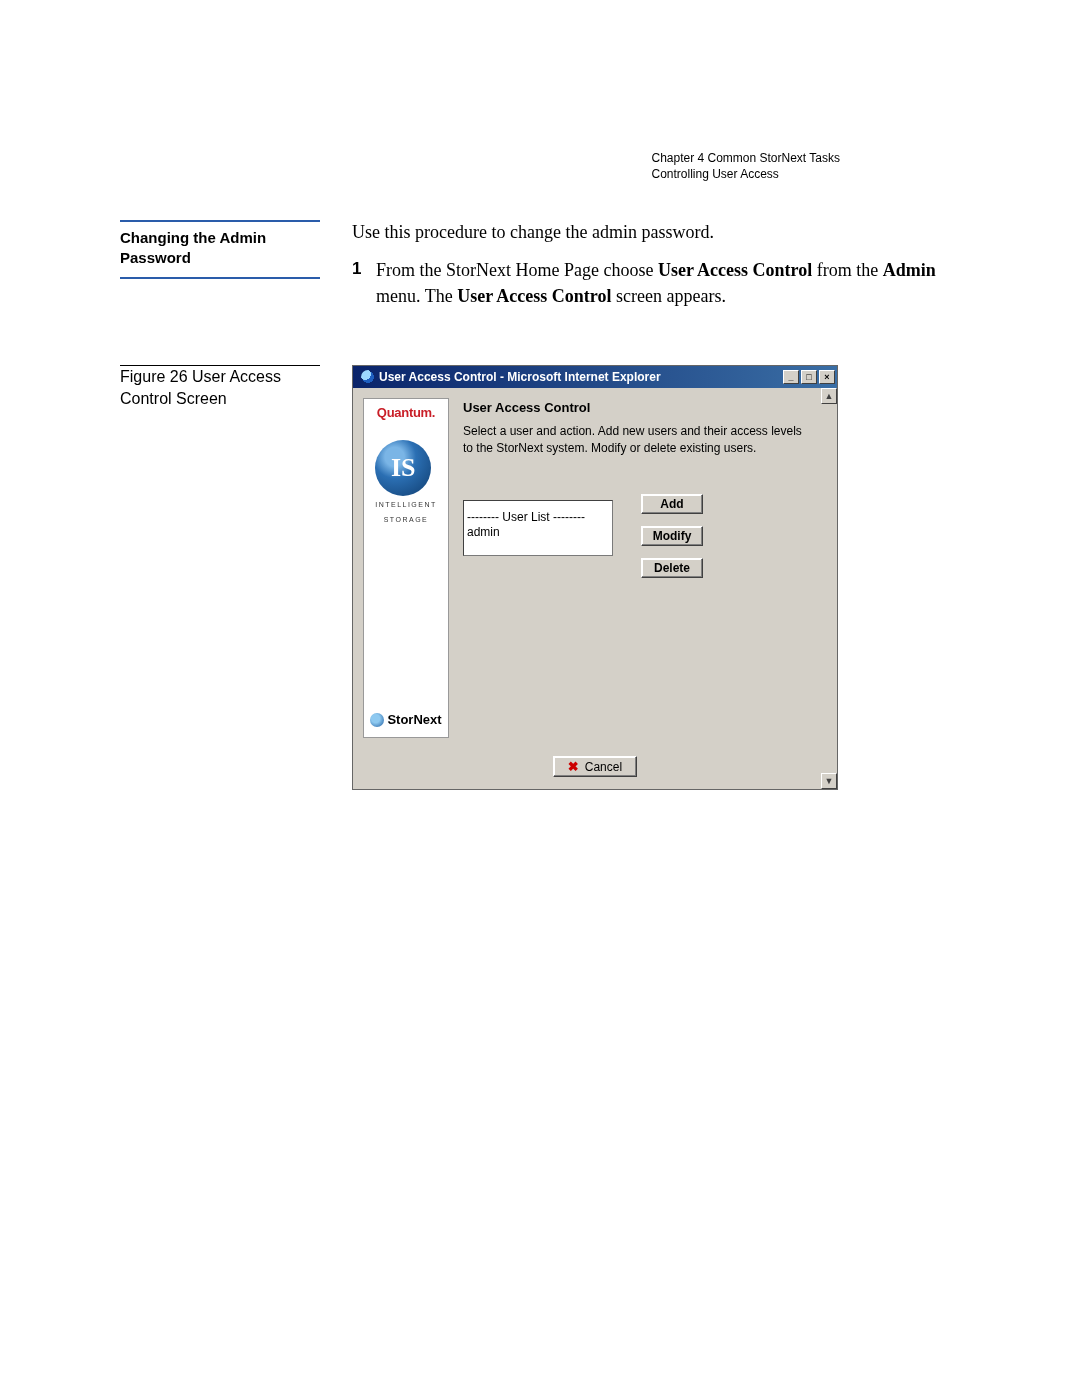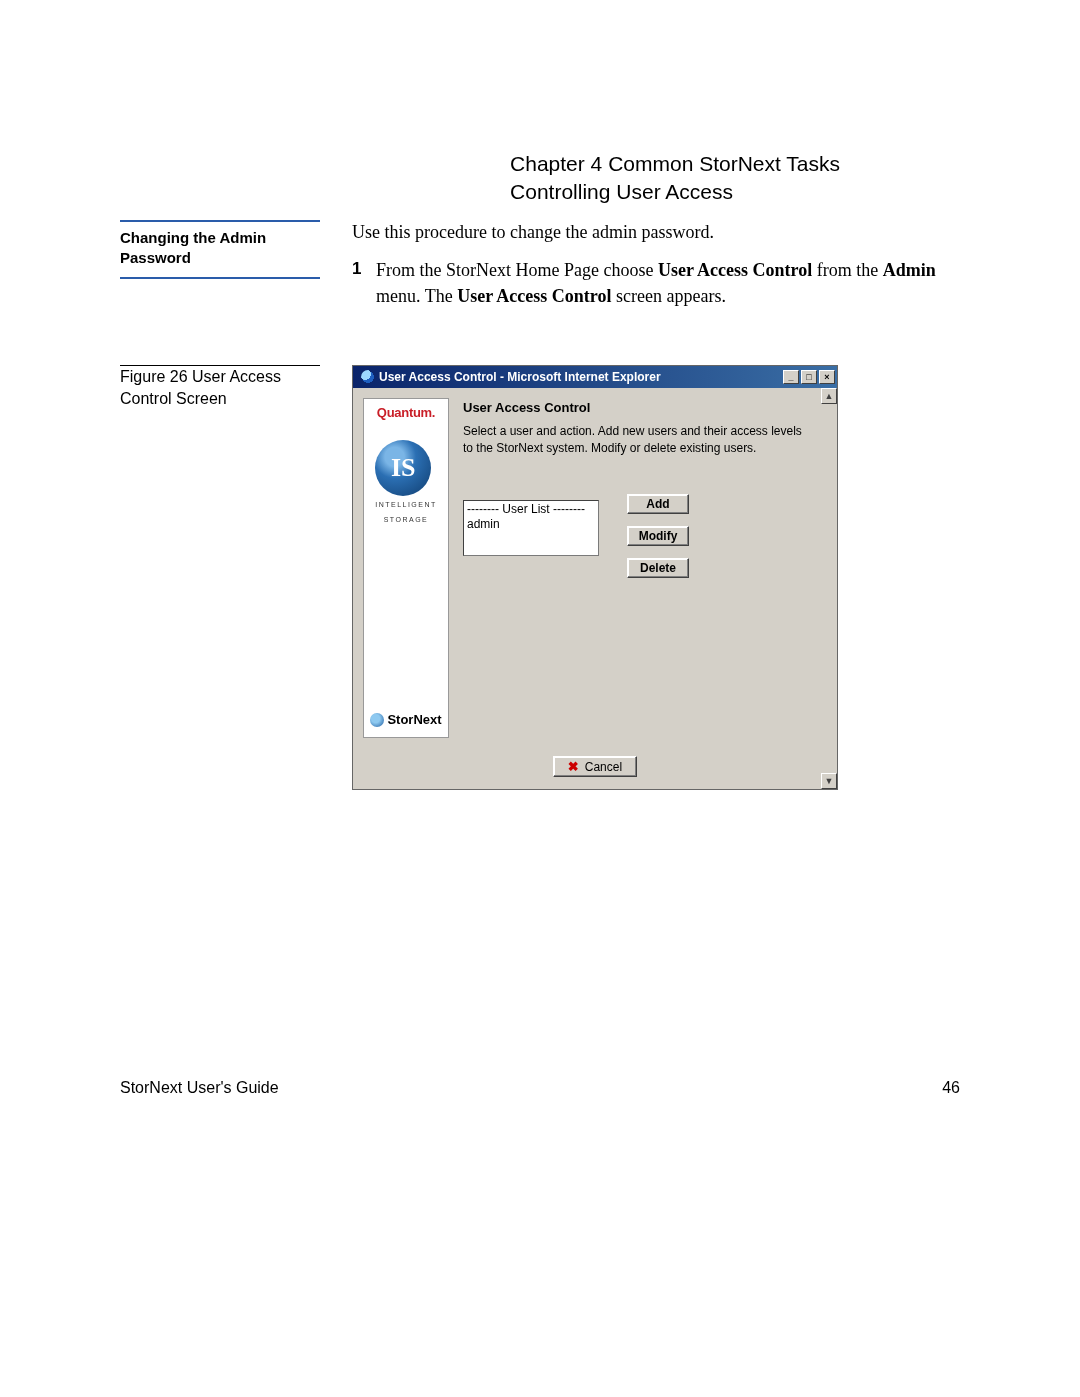--- a/index.html
+++ b/index.html
@@ -15,21 +15,21 @@
     width: 1080px;
     height: 1397px;
     box-sizing: border-box;
     padding: 150px 120px 0 120px;
   }
   .header-right {
     position: absolute;
     top: 150px;
     right: 240px;
     text-align: left;
-    font-size: 21px;
+    font-size: 12px;
     line-height: 1.35;
   }
   .content-area {
     margin-top: 70px;
     display: flex;
     gap: 32px;
   }
   .left-col {
     width: 200px;
     flex: 0 0 200px;
@@ -197,26 +197,26 @@
     font-size:12px;
     line-height:1.35;
   }
   .controls {
     display:flex;
     gap:28px;
     margin-top:44px;
     align-items:flex-start;
   }
   .user-list-box {
-    width:136px; height:56px;
+    width:150px; height:56px;
     background:#fff;
     border:1px solid #7a7a7a;
     border-top-color:#404040; border-left-color:#404040;
     font-size:12px;
-    padding:1px 3px;
+    padding:9px 3px;
     box-sizing:border-box;
     line-height:1.3;
     overflow:hidden;
   }
   .btn-col { display:flex; flex-direction:column; gap:12px; padding-top:16px; margin-top:-22px;}
   .w-btn {
     background:#d4d0c8;
     border:1px solid #fff;
     border-right-color:#404040; border-bottom-color:#404040;
     box-shadow: inset -1px -1px 0 #808080, inset 1px 1px 0 #fff;
@@ -325,18 +325,14 @@
           <span class="cancel-btn">
             <span class="cancel-x">✖</span>
             <span>Cancel</span>
           </span>
         </div>
         <span class="scroll-dn">▼</span>
       </div>
     </div>
   </div>
 
-  <div class="footer">
-    <span>StorNext User's Guide</span>
-    <span>46</span>
-  </div>
 
 </div>
 
 </body></html>

